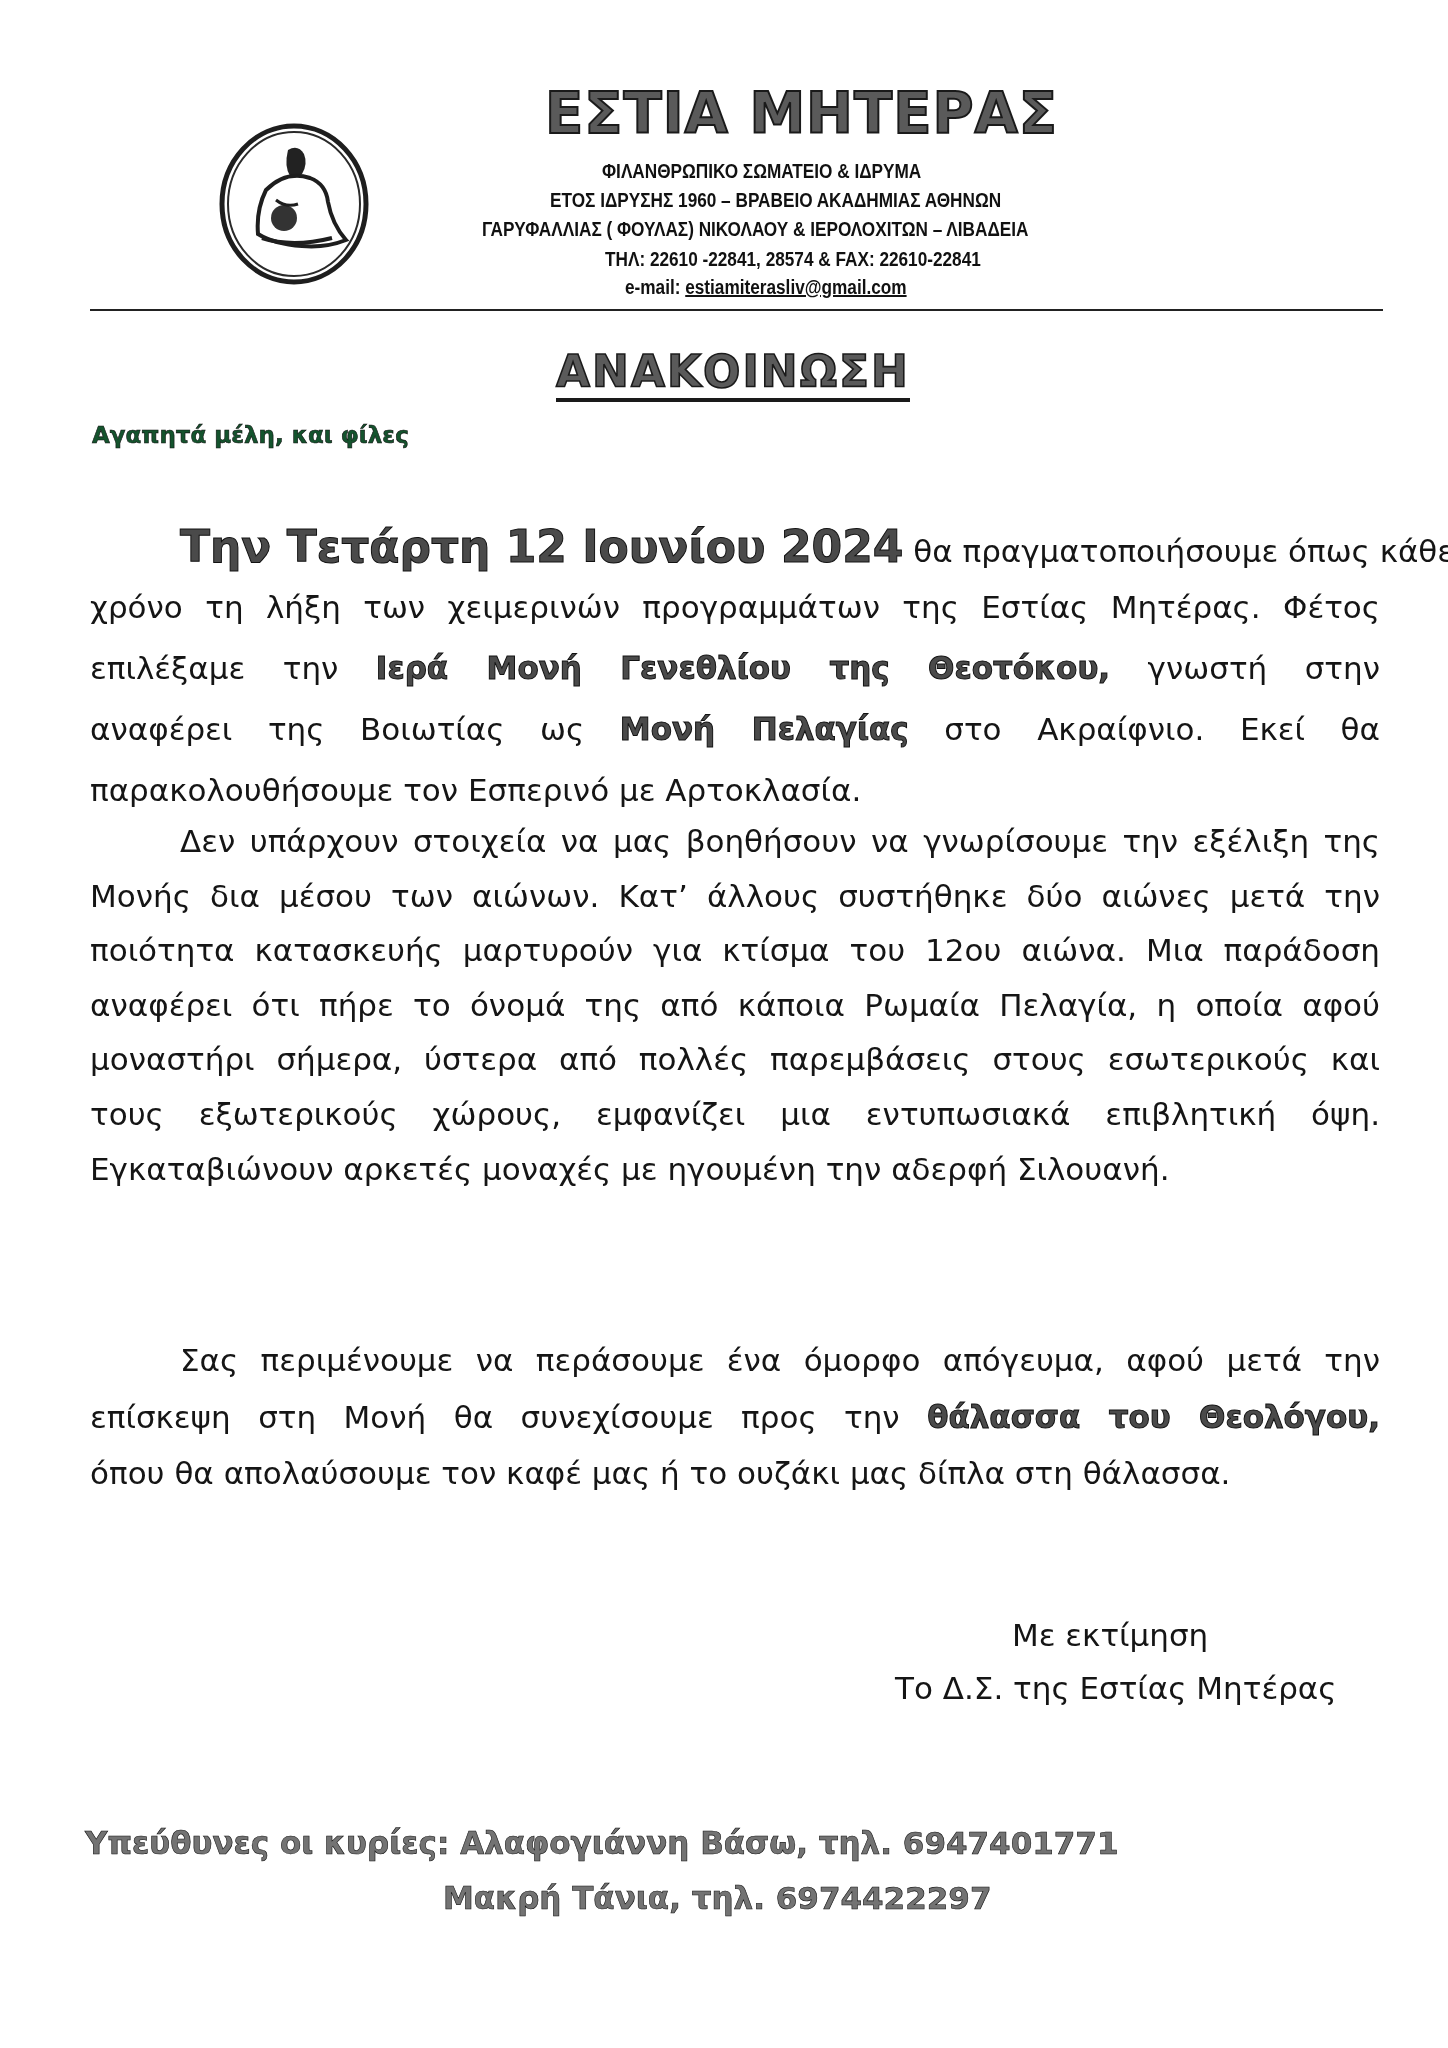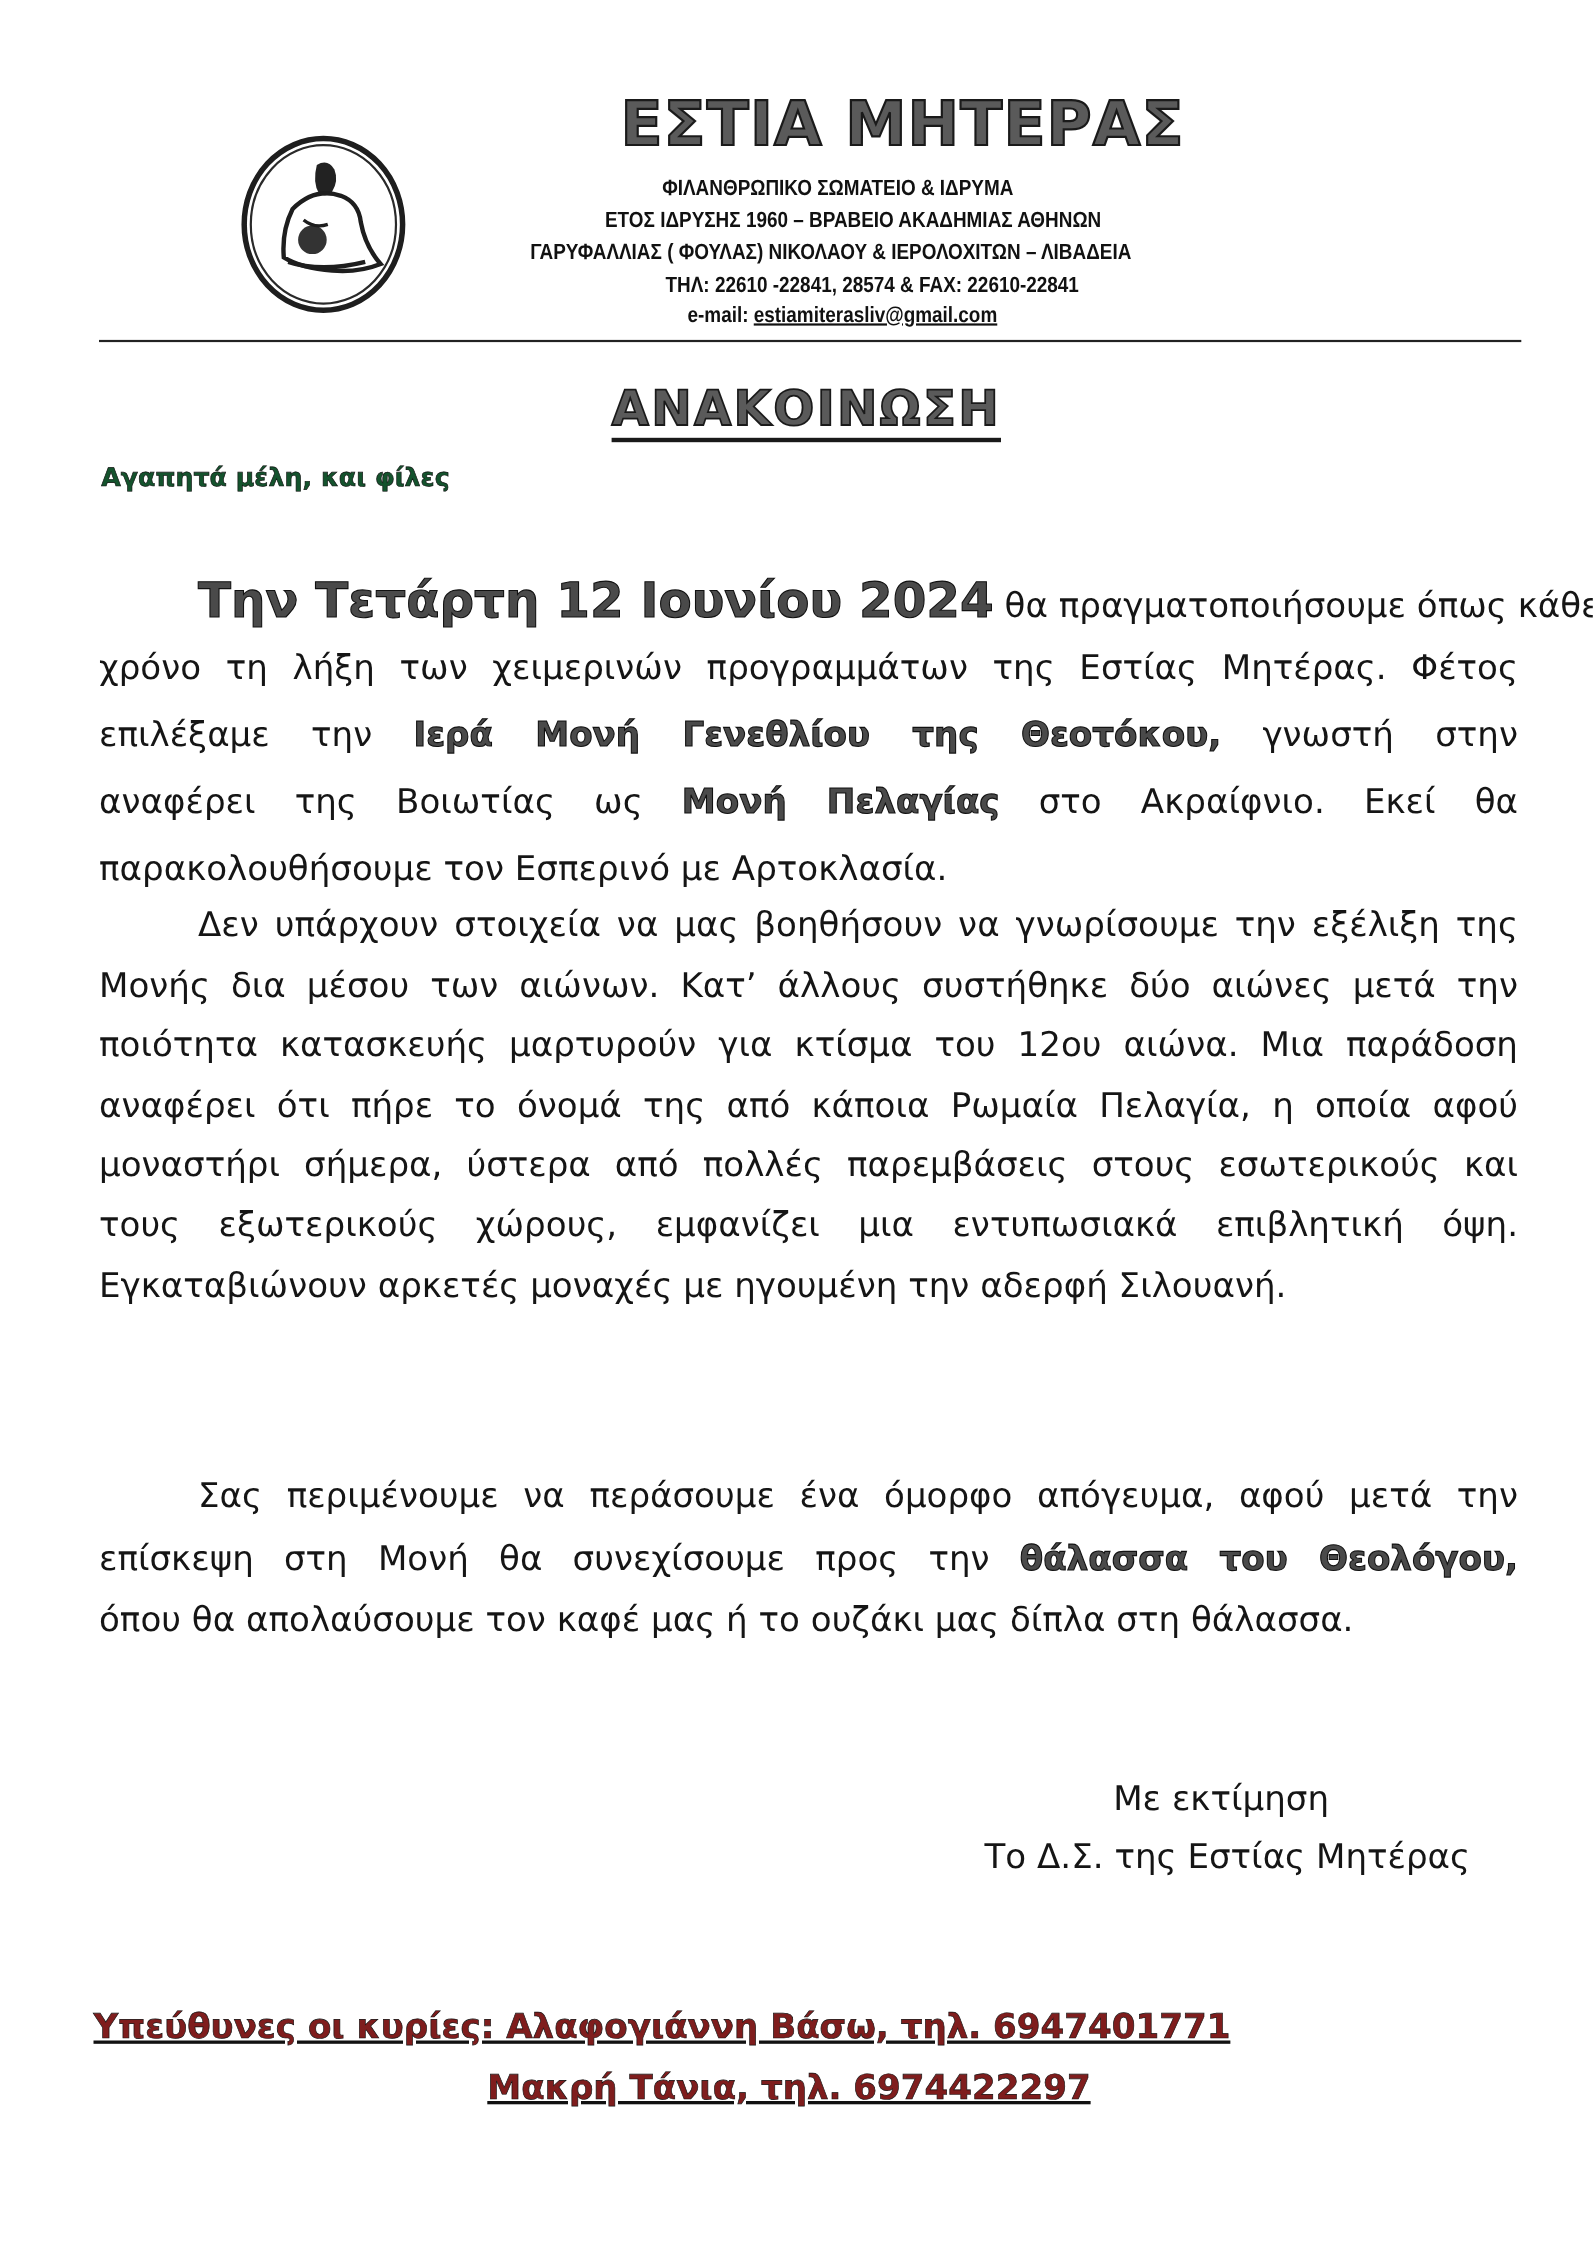--- a/index.html
+++ b/index.html
@@ -1,21 +1,21 @@
 <!DOCTYPE html>
 <html><head>
 <meta charset="utf-8">
 <style>
   html, body { margin: 0; padding: 0; background: #ffffff; }
   body { width: 1448px; height: 2048px; position: relative; overflow: hidden; color: #111; font-family: "DejaVu Sans", sans-serif; }
   .abs { position: absolute; white-space: nowrap; }
 
   
   .logo { left: 216px; top: 120px; width: 156px; height: 168px; }
-  .org-title { left: 564px; top: 84px; width: 492px; text-align: center; font-family: "DejaVu Sans", sans-serif; font-weight: bold; font-size: 56px; line-height: 60px; color: #5a5a5a; -webkit-text-stroke: 2px #1a1a1a; letter-spacing: 1px; transform: scaleX(1.0); }
+  .org-title { left: 545px; top: 84px; width: 492px; text-align: center; font-family: "DejaVu Sans", sans-serif; font-weight: bold; font-size: 56px; line-height: 60px; color: #5a5a5a; -webkit-text-stroke: 2px #1a1a1a; letter-spacing: 1px; transform: scaleX(1.0); }
   .hdr-line { font-family: "Liberation Sans", sans-serif; font-weight: bold; font-size: 20px; line-height: 22px; color: #111; transform-origin: left center; }
   .hdr-1 { left: 602px; top: 160px; transform: scaleX(0.86); }
   .hdr-2 { left: 550px; top: 189px; transform: scaleX(0.86); }
   .hdr-3 { left: 482px; top: 218px; transform: scaleX(0.86); }
   .hdr-4 { left: 605px; top: 248px; transform: scaleX(0.86); }
   .hdr-5 { left: 625px; top: 276px; transform: scaleX(0.86); }
   .hdr-5 .email { text-decoration: underline; }
   .rule { left: 90px; top: 309px; width: 1293px; height: 2px; background: #222; }
 
   
@@ -30,21 +30,21 @@
   .body .line.indent { padding-left: 90px; }
   .p1 { top: 516px; --lh: 61px; }
   .p2 { top: 814px; --lh: 54.6px; }
   .p3 { top: 1332px; --lh: 56.5px; }
   .b { font-weight: bold; color: #4a4a4a; -webkit-text-stroke: 1px #111; }
   .b-big { font-size: 44px; }
 
   .sig-1 { left: 1012px; top: 1615px; font-family: "DejaVu Sans", sans-serif; font-size: 31px; line-height: 40px; color: #151515; }
   .sig-2 { left: 895px; top: 1668px; font-family: "DejaVu Sans", sans-serif; font-size: 31px; line-height: 40px; color: #151515; }
 
-  .footer { font-family: "DejaVu Sans", sans-serif; font-weight: bold; font-size: 31px; line-height: 40px; color: #7f1d1d; text-decoration: underline; -webkit-text-stroke: 0.6px #111; }
+  .footer { font-family: "DejaVu Sans", sans-serif; font-weight: bold; font-size: 31px; line-height: 40px; color: #737373; -webkit-text-stroke: 0.6px #111; }
   .footer-1 { left: 85px; top: 1823px; }
   .footer-2 { left: 443px; top: 1878px; }
 </style>
 </head>
 <body>
 
 <div class="abs logo">
   <svg width="156" height="168" viewBox="0 0 156 168">
     <ellipse cx="78" cy="84" rx="72" ry="78" fill="none" stroke="#1e1e1e" stroke-width="5"></ellipse>
     <ellipse cx="78" cy="84" rx="66" ry="72" fill="none" stroke="#2a2a2a" stroke-width="2"></ellipse>

